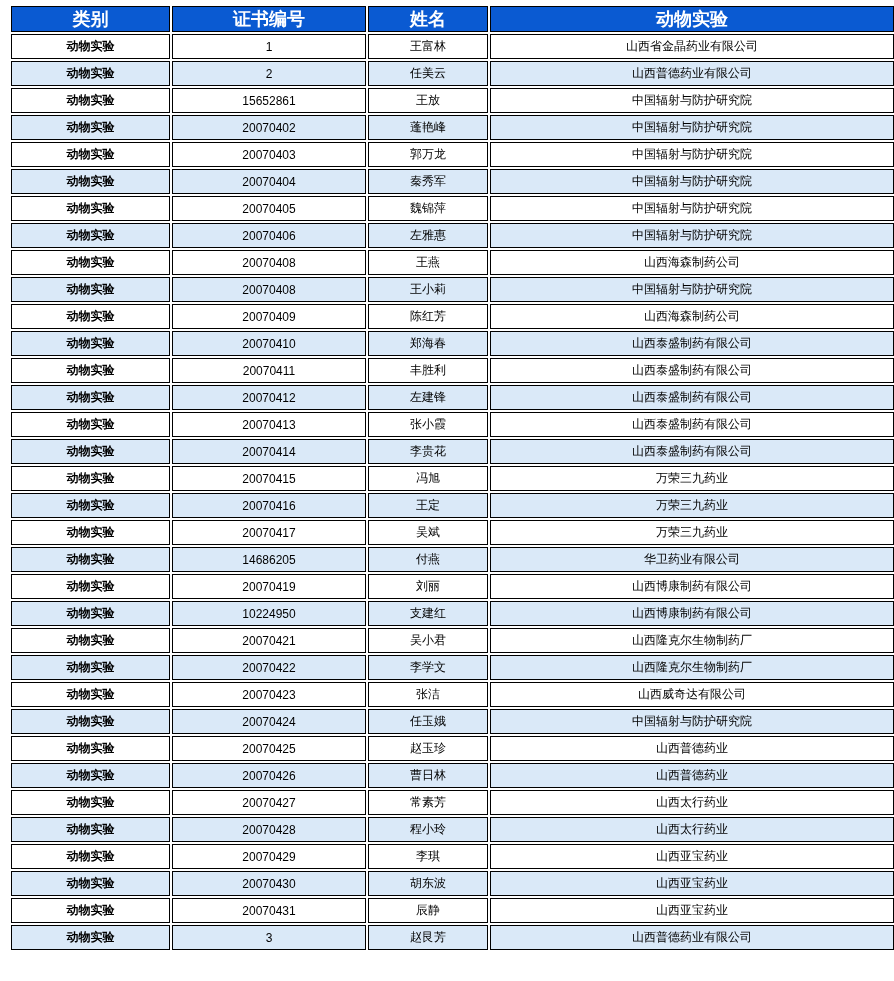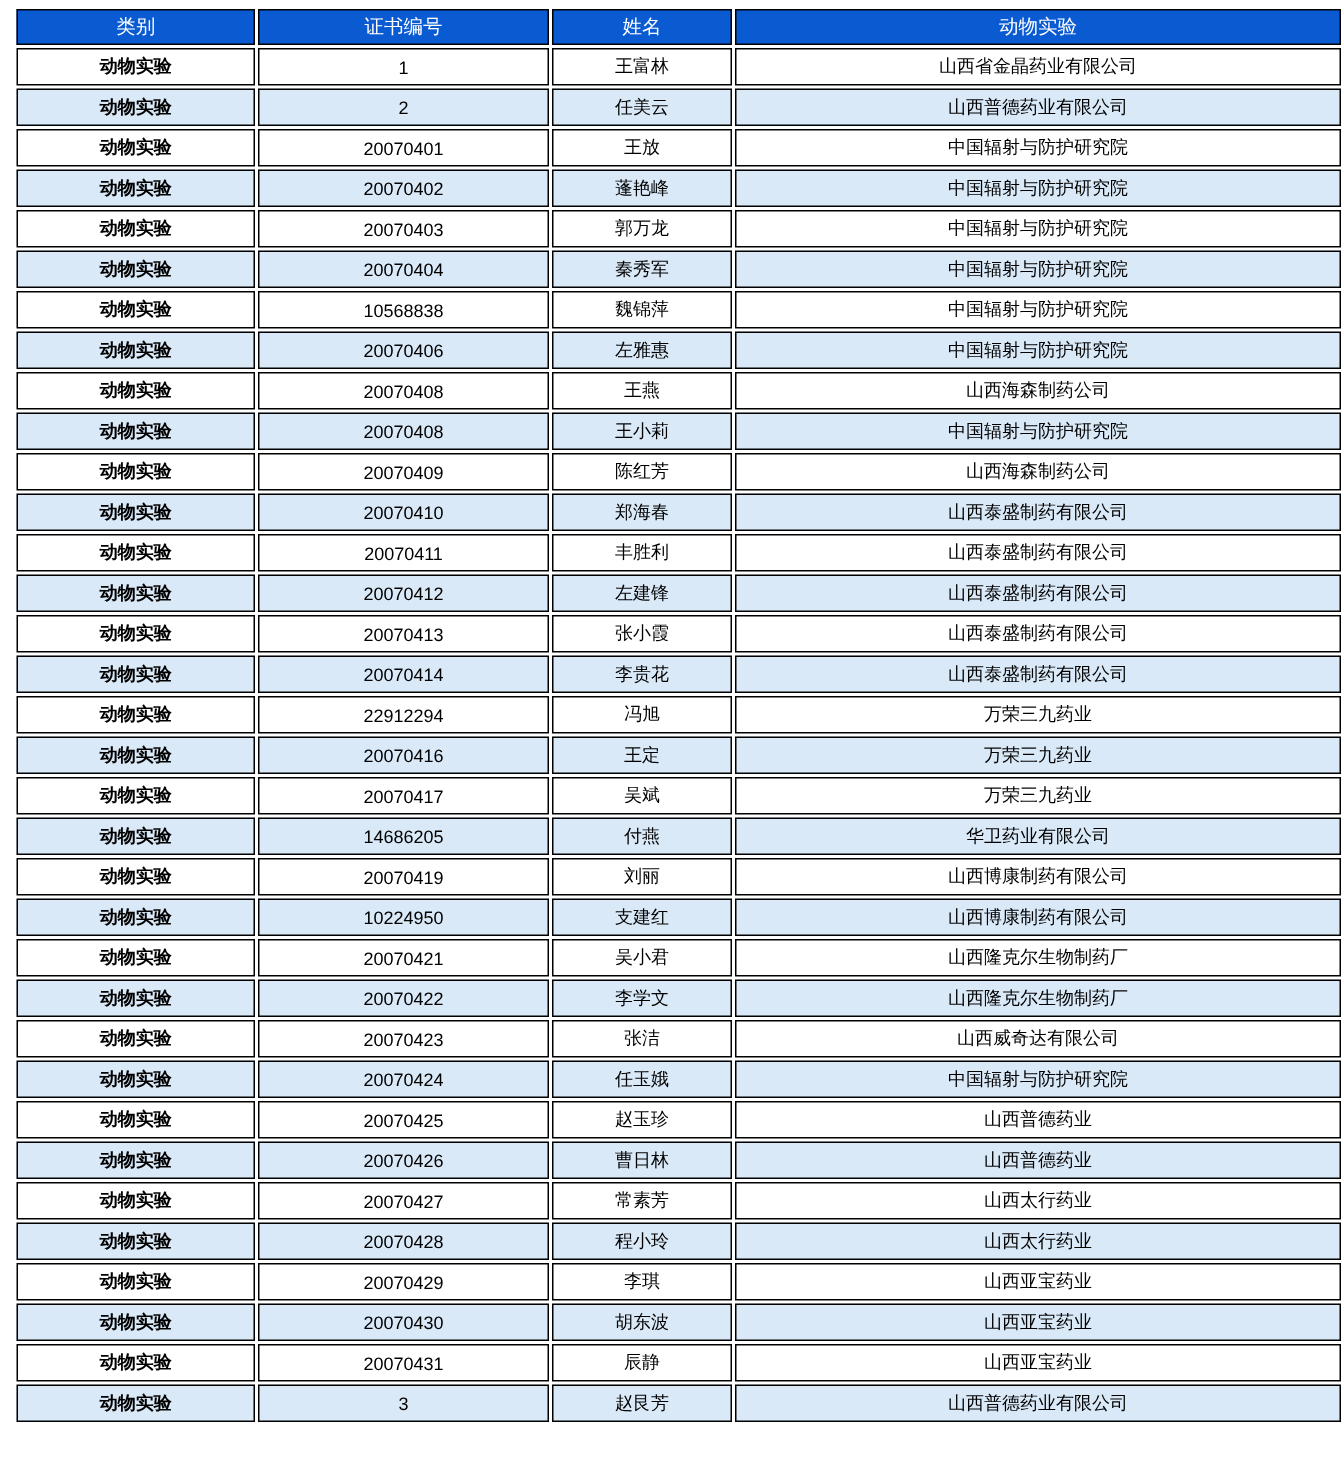--- a/index.html
+++ b/index.html
@@ -25,22 +25,22 @@
     vertical-align: middle;
     font-size: 12px;
     color: #000000;
     overflow: hidden;
     white-space: nowrap;
     padding: 0 2px;
   }
   table.cert-table th {
     background: var(--header-bg, #0a5ad2);
     color: var(--header-text, #ffffff);
-    font-weight: normal;
-    font-size: 13px;
+    font-weight: bold;
+    font-size: 18px;
     height: 22px;
   }
   table.cert-table td {
     height: 23px;
     background: #ffffff;
   }
   table.cert-table tr.alt td {
     background: var(--row-alt-bg, #dae9f8);
   }
   td.col-category {
@@ -76,21 +76,21 @@
           <td class="col-org">山西省金晶药业有限公司</td>
         </tr>
         <tr class="alt">
           <td class="col-category">动物实验</td>
           <td class="col-cert-no">2</td>
           <td class="col-name">任美云</td>
           <td class="col-org">山西普德药业有限公司</td>
         </tr>
         <tr>
           <td class="col-category">动物实验</td>
-          <td class="col-cert-no">20070401</td>
+          <td class="col-cert-no">15652861</td>
           <td class="col-name">王放</td>
           <td class="col-org">中国辐射与防护研究院</td>
         </tr>
         <tr class="alt">
           <td class="col-category">动物实验</td>
           <td class="col-cert-no">20070402</td>
           <td class="col-name">蓬艳峰</td>
           <td class="col-org">中国辐射与防护研究院</td>
         </tr>
         <tr>
@@ -100,21 +100,21 @@
           <td class="col-org">中国辐射与防护研究院</td>
         </tr>
         <tr class="alt">
           <td class="col-category">动物实验</td>
           <td class="col-cert-no">20070404</td>
           <td class="col-name">秦秀军</td>
           <td class="col-org">中国辐射与防护研究院</td>
         </tr>
         <tr>
           <td class="col-category">动物实验</td>
-          <td class="col-cert-no">10568838</td>
+          <td class="col-cert-no">20070405</td>
           <td class="col-name">魏锦萍</td>
           <td class="col-org">中国辐射与防护研究院</td>
         </tr>
         <tr class="alt">
           <td class="col-category">动物实验</td>
           <td class="col-cert-no">20070406</td>
           <td class="col-name">左雅惠</td>
           <td class="col-org">中国辐射与防护研究院</td>
         </tr>
         <tr>
@@ -160,21 +160,21 @@
           <td class="col-org">山西泰盛制药有限公司</td>
         </tr>
         <tr class="alt">
           <td class="col-category">动物实验</td>
           <td class="col-cert-no">20070414</td>
           <td class="col-name">李贵花</td>
           <td class="col-org">山西泰盛制药有限公司</td>
         </tr>
         <tr>
           <td class="col-category">动物实验</td>
-          <td class="col-cert-no">22912294</td>
+          <td class="col-cert-no">20070415</td>
           <td class="col-name">冯旭</td>
           <td class="col-org">万荣三九药业</td>
         </tr>
         <tr class="alt">
           <td class="col-category">动物实验</td>
           <td class="col-cert-no">20070416</td>
           <td class="col-name">王定</td>
           <td class="col-org">万荣三九药业</td>
         </tr>
         <tr>

